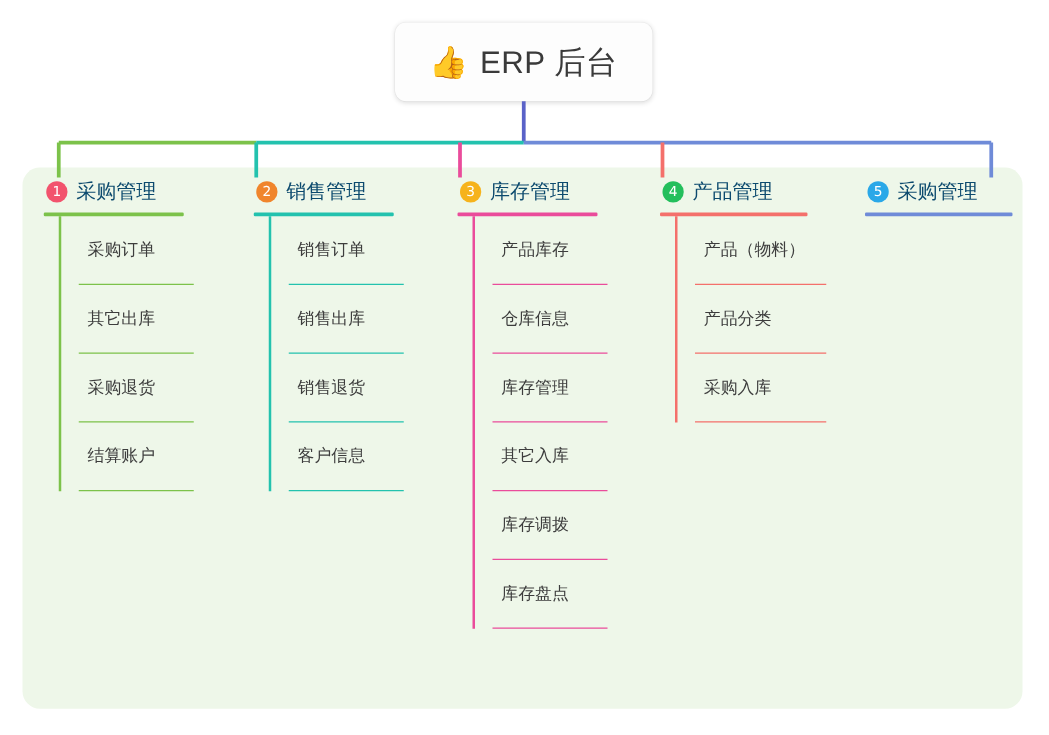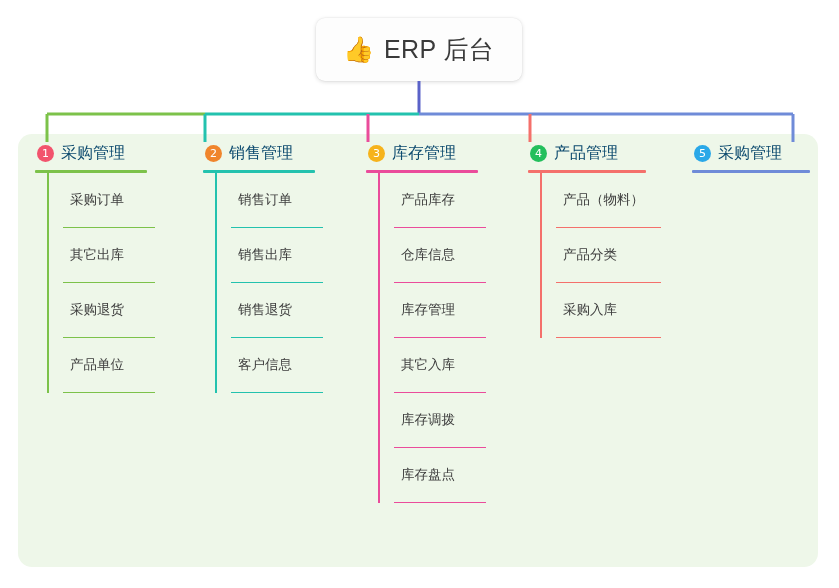--- a/index.html
+++ b/index.html
@@ -176,21 +176,21 @@
           </div>
           <div class="leaf">
             <span class="leaf-label">其它出库</span>
             <div class="leaf-rule" style="background: rgb(124, 194, 74); width: 92px;"></div>
           </div>
           <div class="leaf">
             <span class="leaf-label">采购退货</span>
             <div class="leaf-rule" style="background: rgb(124, 194, 74); width: 92px;"></div>
           </div>
           <div class="leaf">
-            <span class="leaf-label">产品单位</span>
+            <span class="leaf-label">结算账户</span>
             <div class="leaf-rule" style="background: rgb(124, 194, 74); width: 92px;"></div>
           </div>
         </div>
       </div>
       <div class="column" style="left: 203px;">
         <div class="col-header">
           <span class="badge" style="background: rgb(240, 133, 44);">2</span>
           <span class="col-title">销售管理</span>
         </div>
         <div class="col-rule" style="background: rgb(35, 194, 174); width: 112px;"></div>

